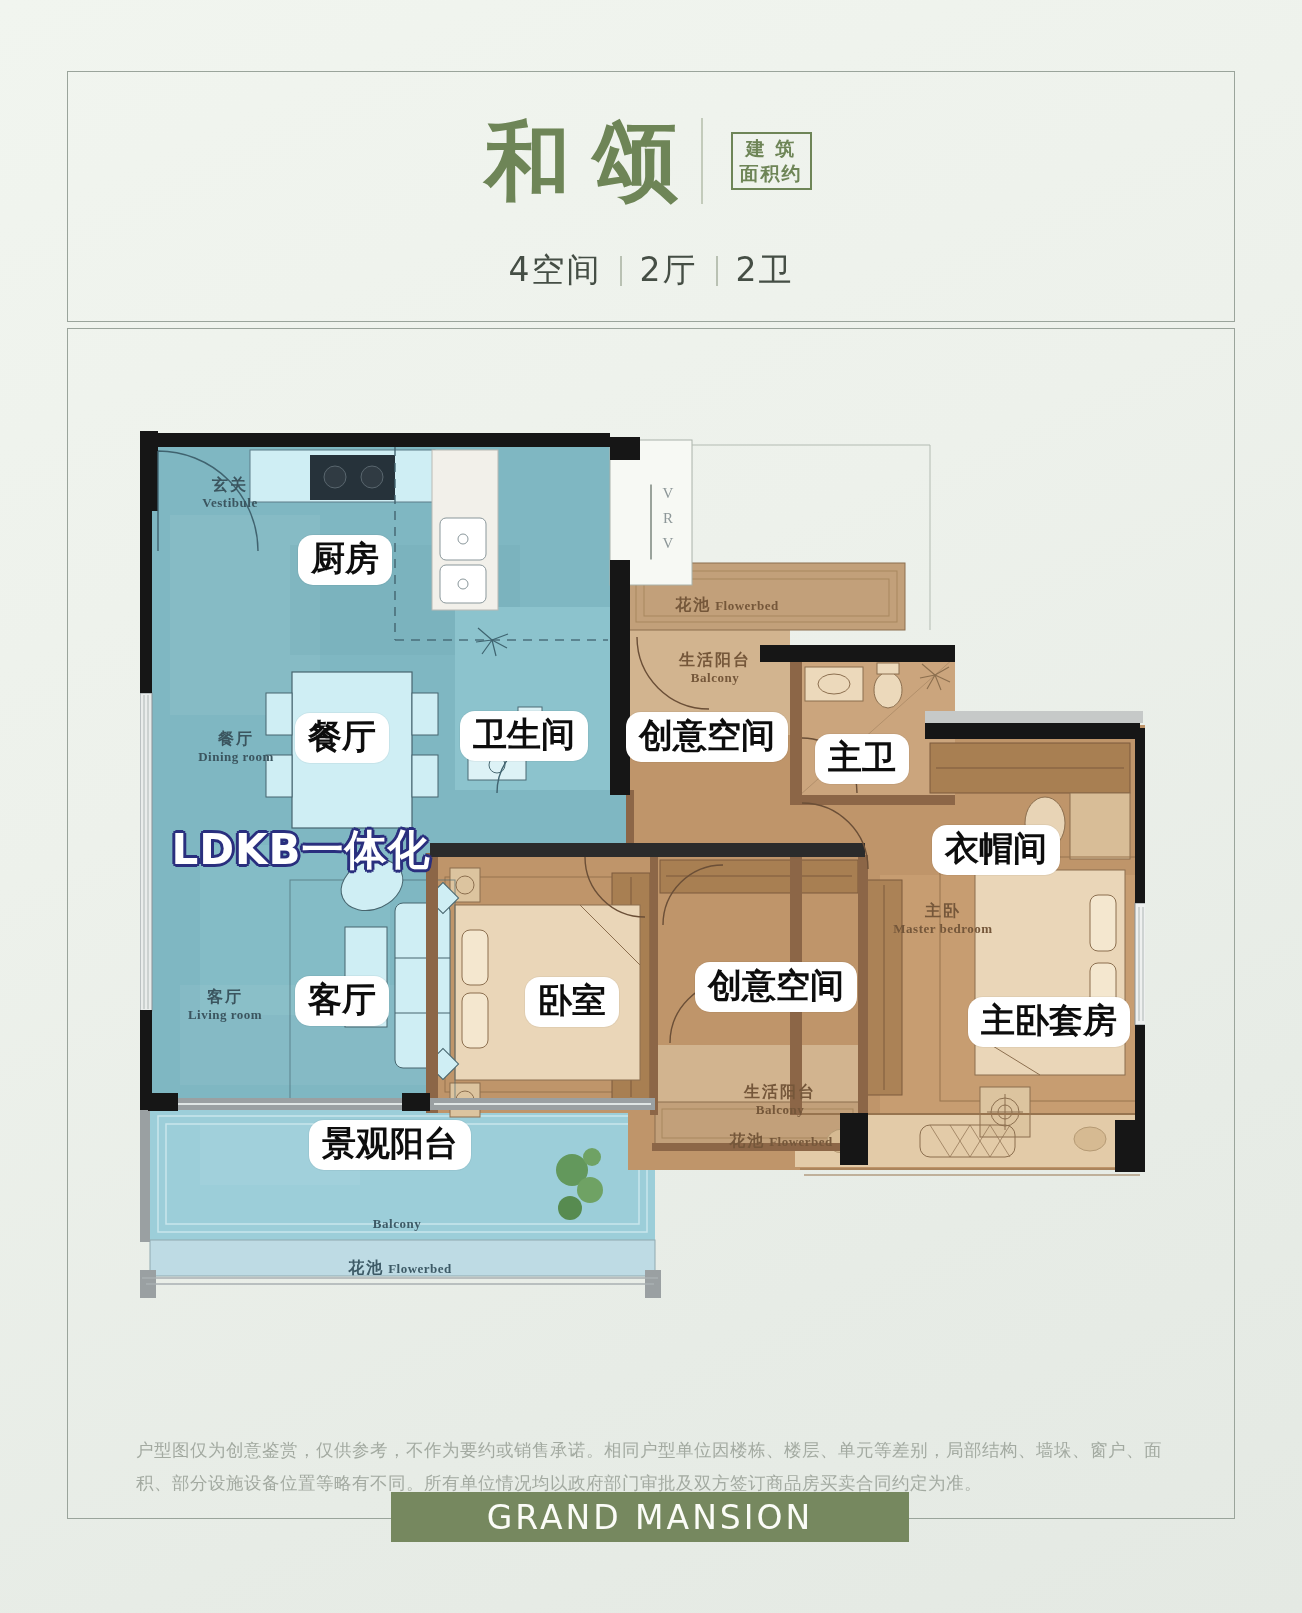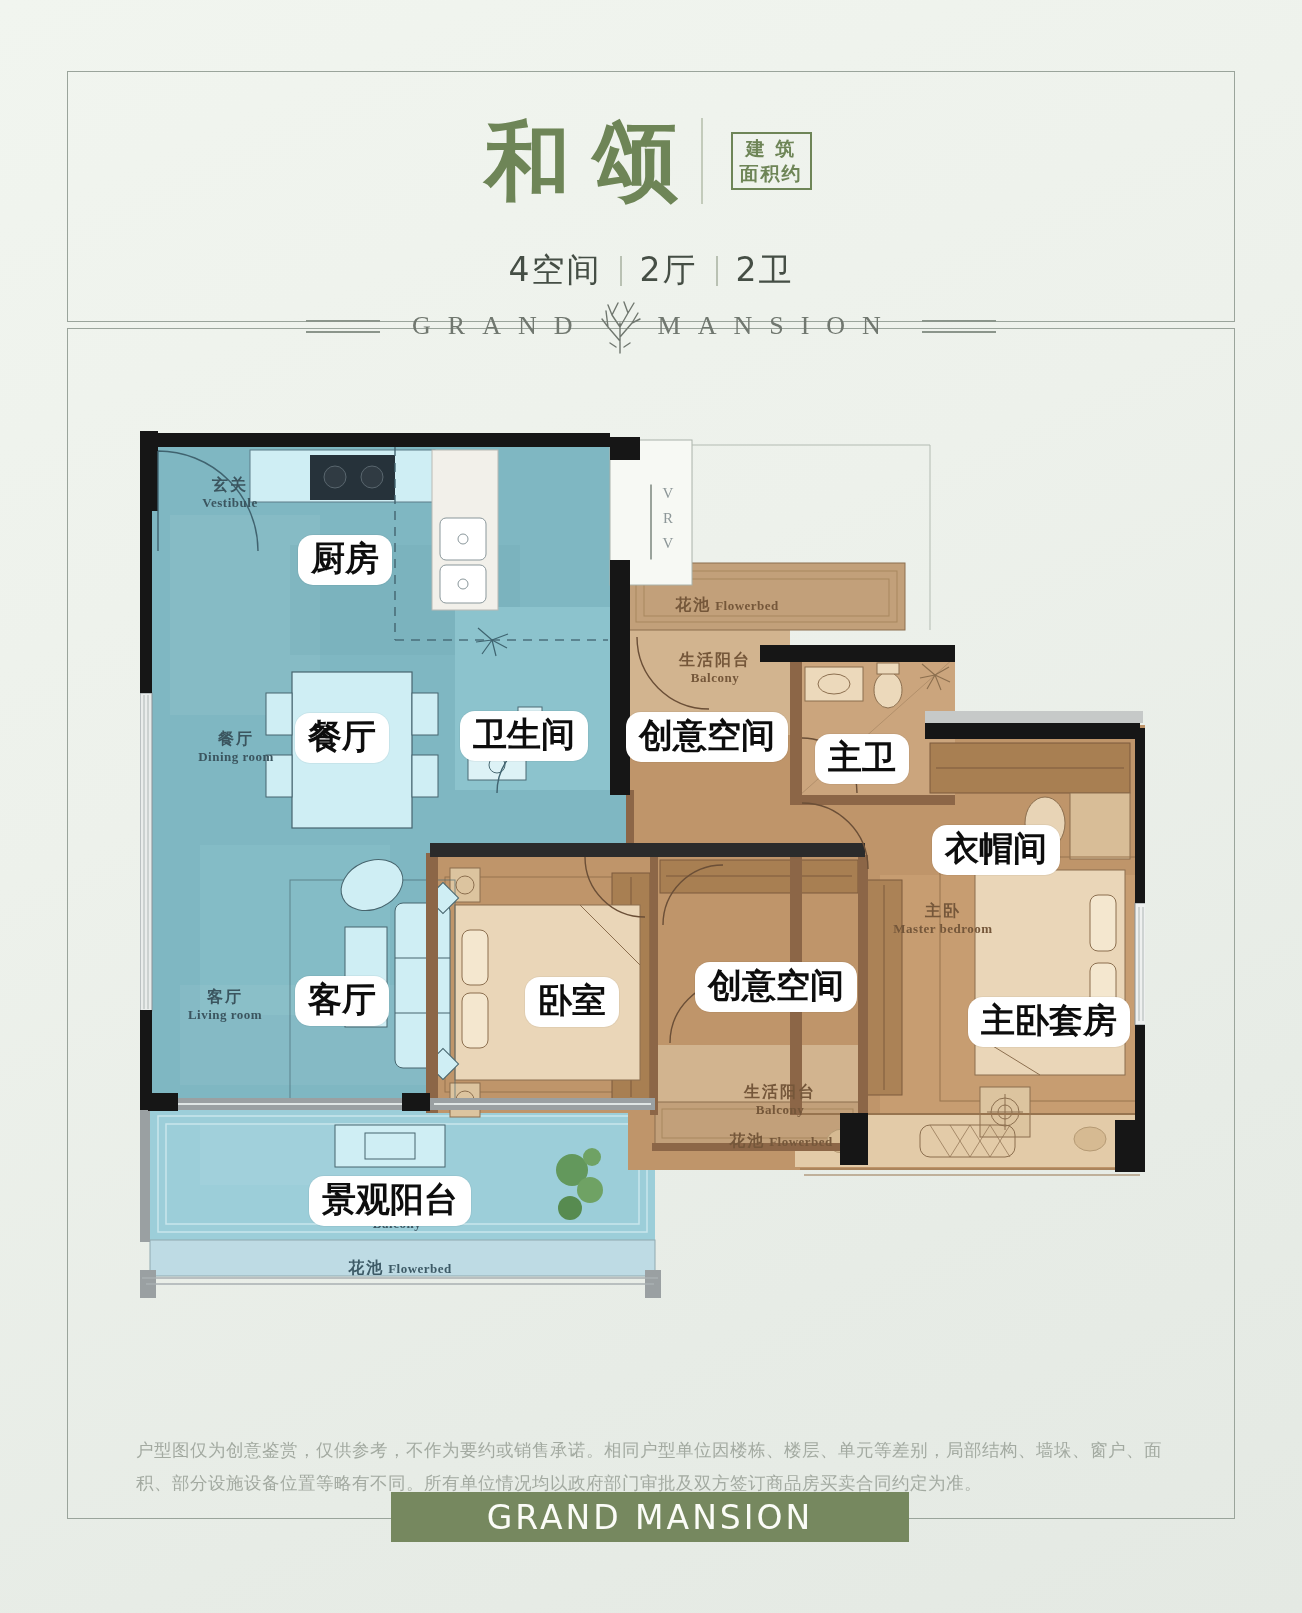--- a/index.html
+++ b/index.html
@@ -75,31 +75,20 @@
     </div>
   </div>
   <div class="specs">
     <span>4空间</span>
     <i class="sep"></i>
     <span>2厅</span>
     <i class="sep"></i>
     <span>2卫</span>
   </div>
 
-  <div class="deco">
-    <div class="dlines"></div>
-    <span class="word">GRAND</span>
-    <svg class="tree" width="52" height="58" viewBox="0 0 52 58">
-      <g stroke="#70776f" stroke-width="1.4" fill="none" stroke-linecap="round">
-        <path d="M26 56 V26 M26 44 L14 30 M26 40 L38 26 M26 30 L18 18 M26 30 L34 16 M14 30 L8 22 M14 30 L12 14 M38 26 L44 16 M38 26 L46 22 M18 18 L14 8 M18 18 L24 6 M34 16 L30 5 M34 16 L40 6 M22 50 L16 46 M30 50 L36 46"></path>
-      </g>
-    </svg>
-    <span class="word">MANSION</span>
-    <div class="dlines"></div>
-  </div>
 
   <svg class="plan" viewBox="0 0 1005 880">
 
     <g>
       <rect x="8" y="15" width="462" height="670" fill="#7fb7c2"></rect>
       <rect x="290" y="365" width="200" height="68" fill="#7fb7c2"></rect>
       <rect x="30" y="90" width="150" height="200" fill="#ffffff" opacity="0.06"></rect>
       <rect x="60" y="420" width="190" height="170" fill="#8ec6cf" opacity="0.35"></rect>
       <rect x="150" y="120" width="230" height="110" fill="#6fa9b5" opacity="0.25"></rect>
       <rect x="40" y="560" width="300" height="100" fill="#ffffff" opacity="0.05"></rect>
@@ -310,22 +299,23 @@
   <div class="pill" style="left:345px;top:560px">厨房</div>
   <div class="pill" style="left:342px;top:738px">餐厅</div>
   <div class="pill" style="left:524px;top:736px">卫生间</div>
   <div class="pill" style="left:707px;top:737px">创意空间</div>
   <div class="pill" style="left:862px;top:759px">主卫</div>
   <div class="pill" style="left:996px;top:850px">衣帽间</div>
   <div class="pill" style="left:342px;top:1001px">客厅</div>
   <div class="pill" style="left:572px;top:1002px">卧室</div>
   <div class="pill" style="left:776px;top:987px">创意空间</div>
   <div class="pill" style="left:1049px;top:1022px">主卧套房</div>
-  <div class="pill" style="left:390px;top:1201px">景观阳台</div>
-
+  <div class="pill" style="left:390px;top:1145px">景观阳台</div>
+
+  <div class="ldkb" style="left:301px;top:850px">LDKB一体化</div>
 
   <div class="slabel teal-t" style="left:230px;top:493px">
     <span class="zh">玄关</span>
     <span class="en">Vestibule</span>
   </div>
   <div class="slabel teal-t" style="left:236px;top:747px">
     <span class="zh">餐厅</span>
     <span class="en">Dining room</span>
   </div>
   <div class="slabel teal-t" style="left:225px;top:1005px">

